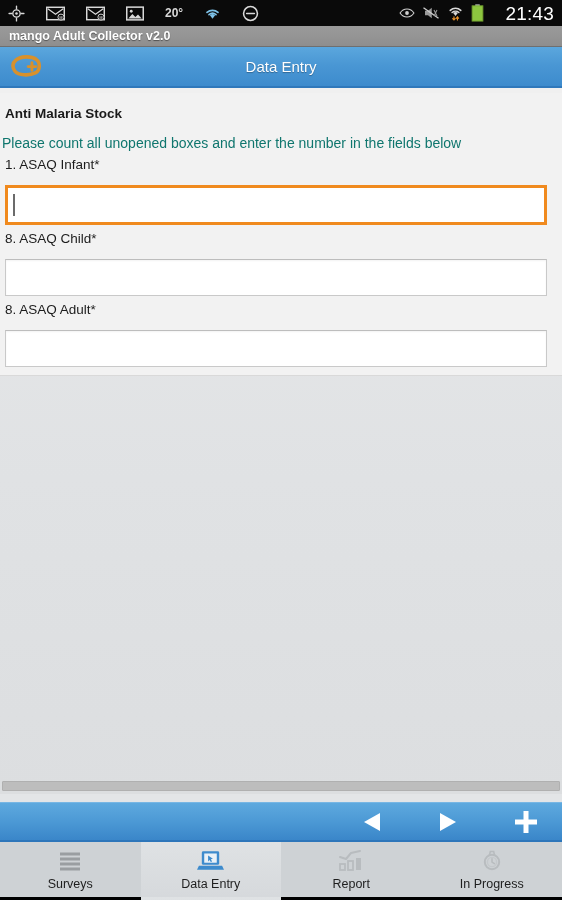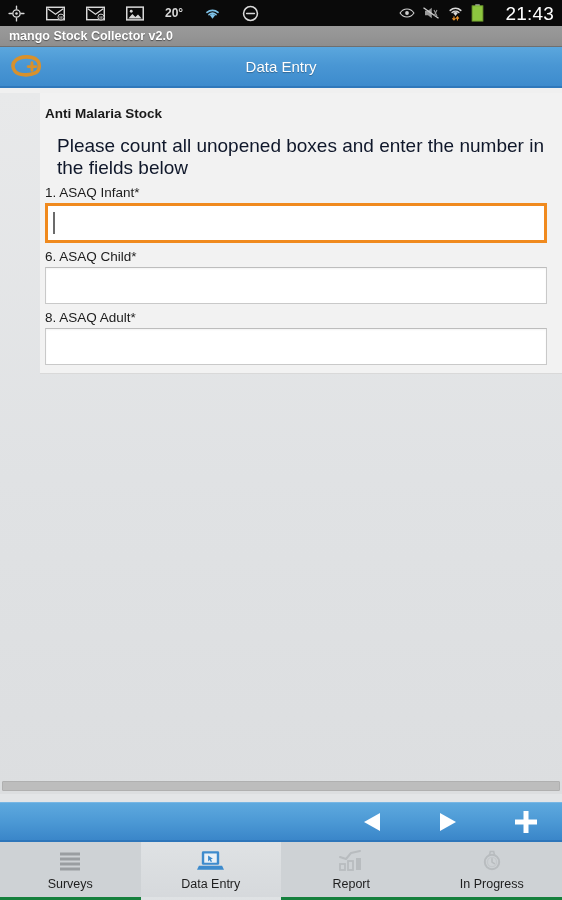--- a/index.html
+++ b/index.html
@@ -78,34 +78,33 @@
   
   .scrollarea {
     position:absolute; top:93px; left:0; right:0; bottom:106px;
     background:linear-gradient(to bottom,#e8e9ea 0%,#e0e2e4 55%,#dcdee0 100%);
     overflow:hidden;
   }
   .formpanel {
     background:#f2f2f2;
     padding:0 0 8px 0;
     border-bottom:1px solid #d9d9d9;
-    margin-left:40px;
   }
   .form-title {
     font-size:13.5px; font-weight:bold; color:#1a1a1a;
     padding:13px 0 0 5px;
   }
   .form-desc {
-    font-size:19px; color:#0f172a;
-    padding:14px 0 0 17px;
+    font-size:14px; color:#0f766e;
+    padding:14px 0 0 2px;
   }
   .field-block { padding:0 15px 0 5px; }
   .field-label {
     font-size:13.5px; color:#1c1c1c;
-    padding:6px 0 3px 0;
+    padding:6px 0 13px 0;
   }
   .field-input {
     display:block; width:100%; height:37px;
     background:#ffffff;
     border:1px solid #c9c9c9;
     border-top-color:#bdbdbd;
     box-shadow:inset 0 1px 2px rgba(0,0,0,.05);
     font-family:"Liberation Sans", sans-serif;
     font-size:14px; color:#111;
     padding:0 7px;
@@ -150,21 +149,21 @@
     position:absolute; left:0; right:0; bottom:0;
     height:58px;
     background:#ced2d5;
     display:flex;
   }
   .tab {
     flex:1; display:flex; flex-direction:column;
     align-items:center; justify-content:flex-start;
     padding-top:5px;
     cursor:pointer;
-    border-bottom:3px solid #15803d;
+    border-bottom:3px solid #000000;
     position:relative;
   }
   .tab.active {
     background:linear-gradient(to bottom,#dfe2e4 0%,#d6d9dc 100%);
     border-bottom:3px solid transparent;
   }
   .tab-icon { height:27px; display:flex; align-items:center; justify-content:center; }
   .tab-label {
     font-size:12.5px; color:#1e1e1e; margin-top:3px;
   }
@@ -228,21 +227,21 @@
     <svg class="sb-ico" width="13" height="18" viewBox="0 0 14 20">
       <rect x="4.5" y="0.5" width="5" height="2" fill="#d9d9d9"></rect>
       <rect x="1" y="2" width="12" height="17" fill="#8dc63f"></rect>
       <rect x="1" y="2" width="12" height="17" fill="none" stroke="#6f9c2e" stroke-width="1"></rect>
     </svg>
     <div class="sb-time">21:43</div>
   </div>
 </div>
 
 <div class="wintitle">
-  <span>mango Stock Collector v2.0</span>
+  <span>mango Adult Collector v2.0</span>
 </div>
 
 <div class="actionbar">
   <div class="logo-wrap">
     <svg width="34" height="24" viewBox="0 0 40 28">
       <path d="M8 6c6-5 18-5 24-1 5 3.5 5 13-1 16-7 3.5-20 3-24-2-3.5-4.5-3-10 1-13z" fill="none" stroke="#d8912c" stroke-width="4.2" stroke-linejoin="round"></path>
       <path d="M27 9v9M22.5 13.5h9" stroke="#d8912c" stroke-width="3.4" stroke-linecap="round"></path>
     </svg>
   </div>
   <div class="ab-title">Data Entry</div>
@@ -260,21 +259,21 @@
     <div class="field-block">
       <div class="field-label">1. ASAQ Infant*</div>
       <div class="finput-wrap">
         <input class="field-input focused" type="text" value="" style="">
         <div class="caret"></div>
       </div>
     </div>
 
 
     <div class="field-block">
-      <div class="field-label">6. ASAQ Child*</div>
+      <div class="field-label">8. ASAQ Child*</div>
       <div class="finput-wrap">
         <input class="field-input" type="text" value="" style="">
       </div>
     </div>
 
     <div class="field-block">
       <div class="field-label">8. ASAQ Adult*</div>
       <div class="finput-wrap">
         <input class="field-input" type="text" value="" style="">
       </div>

